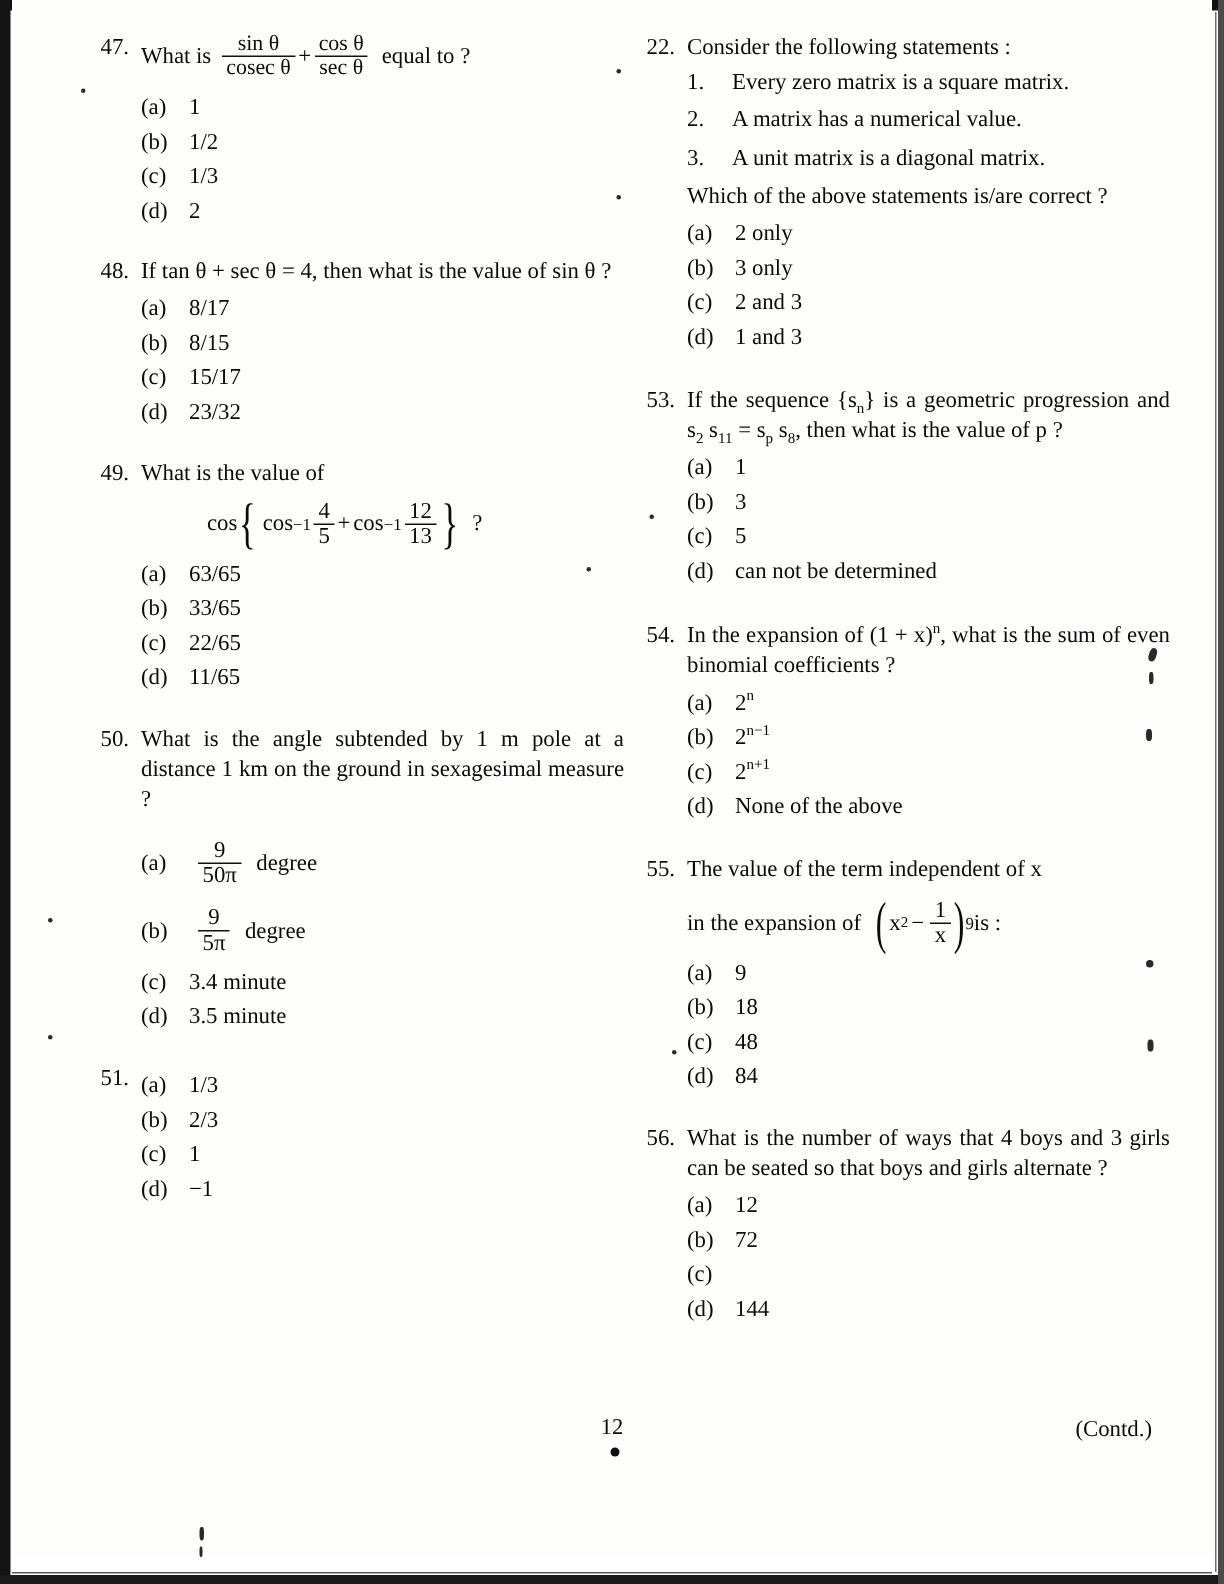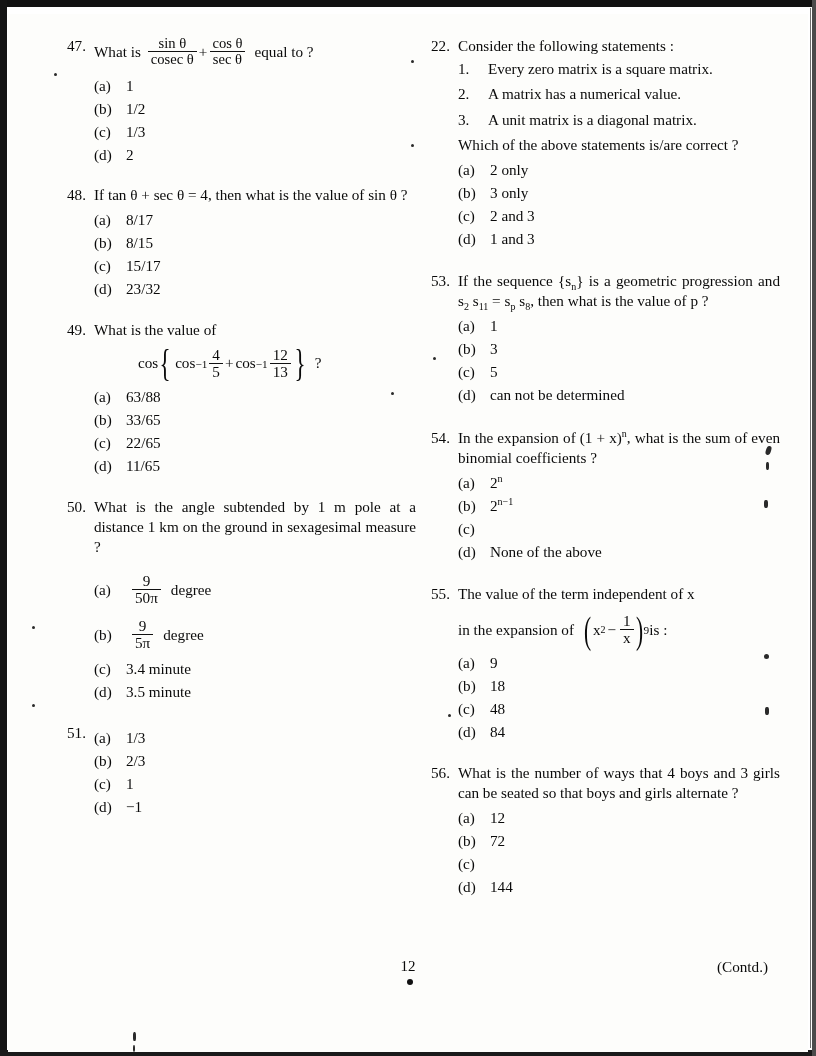--- a/index.html
+++ b/index.html
@@ -38,21 +38,21 @@
   .scan-inner-line-bottom {
     position: absolute; left: 8px; bottom: 7px; width: 800px; height: 1px;
     background: #5c5c5c;
   }
   .scan-inner-line-right {
     position: absolute; right: 5px; top: 8px; width: 1px; height: 1040px;
     background: #6e6e6e;
   }
   .paper {
     position: absolute;
-    left: 8px; top: 14px;
+    left: 8px; top: 0;
     width: 800px; height: 1038px;
     background: #fdfdfb;
   }
 
   .col {
     position: absolute;
     top: 22px;
     width: 352px;
   }
   .col-left { left: 56px; }
@@ -291,21 +291,21 @@
               <span class="frac">
                 <span class="num">12</span>
                 <span class="den">13</span>
               </span>
               <span class="brace">}</span>
               <span style="margin-left:8px;">?</span>
             </div>
             <div class="opts" style="margin-top:6px;">
               <div class="opt">
                 <span class="opt-lbl">(a)</span>
-                <span class="opt-val">63/88</span>
+                <span class="opt-val">63/65</span>
               </div>
               <div class="opt">
                 <span class="opt-lbl">(b)</span>
                 <span class="opt-val">33/65</span>
               </div>
               <div class="opt">
                 <span class="opt-lbl">(c)</span>
                 <span class="opt-val">22/65</span>
               </div>
               <div class="opt">
@@ -468,20 +468,21 @@
               <div class="opt">
                 <span class="opt-lbl">(a)</span>
                 <span class="opt-val"><span>2</span><sup class="e">n</sup></span>
               </div>
               <div class="opt">
                 <span class="opt-lbl">(b)</span>
                 <span class="opt-val"><span>2</span><sup class="e">n−1</sup></span>
               </div>
               <div class="opt">
                 <span class="opt-lbl">(c)</span>
+                <span class="opt-val"><span>2</span><sup class="e">n+1</sup></span>
               </div>
               <div class="opt">
                 <span class="opt-lbl">(d)</span>
                 <span class="opt-val">None of the above</span>
               </div>
             </div>
           </div>
         </div>
       </div>
 

